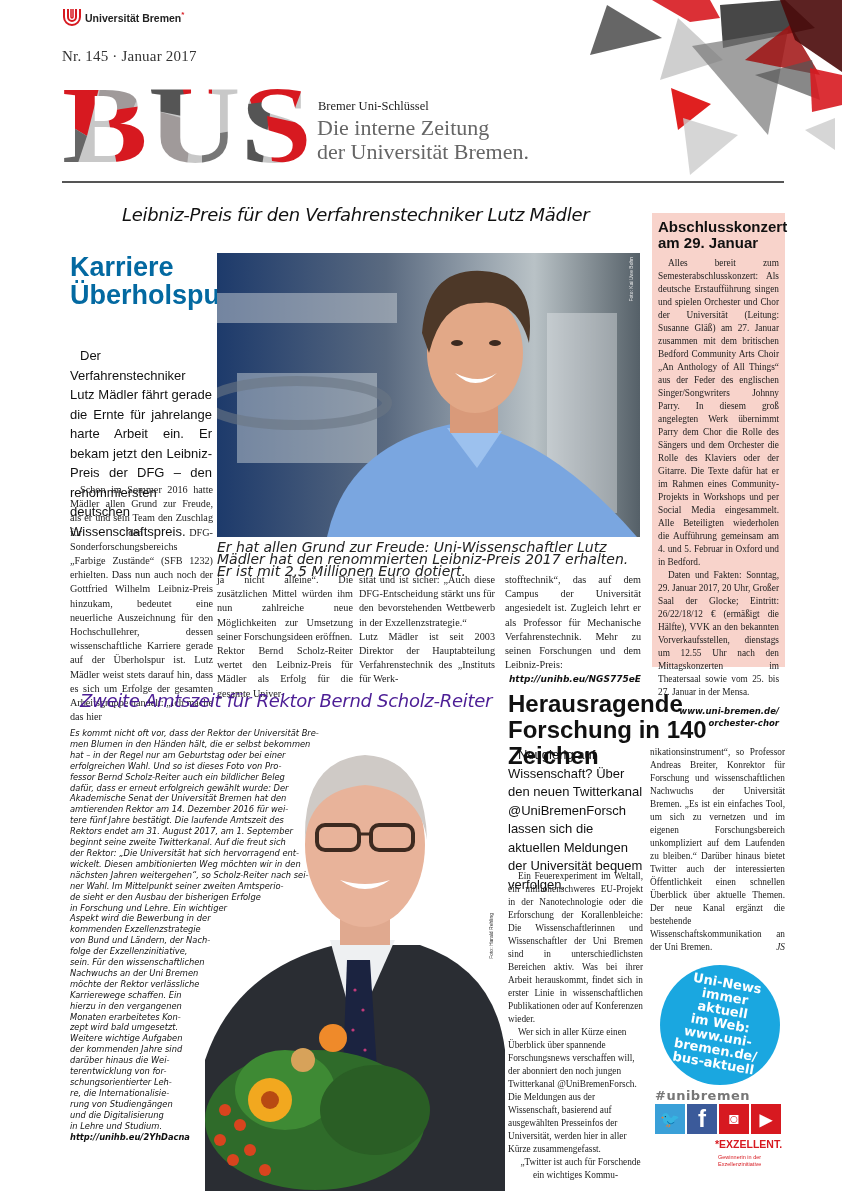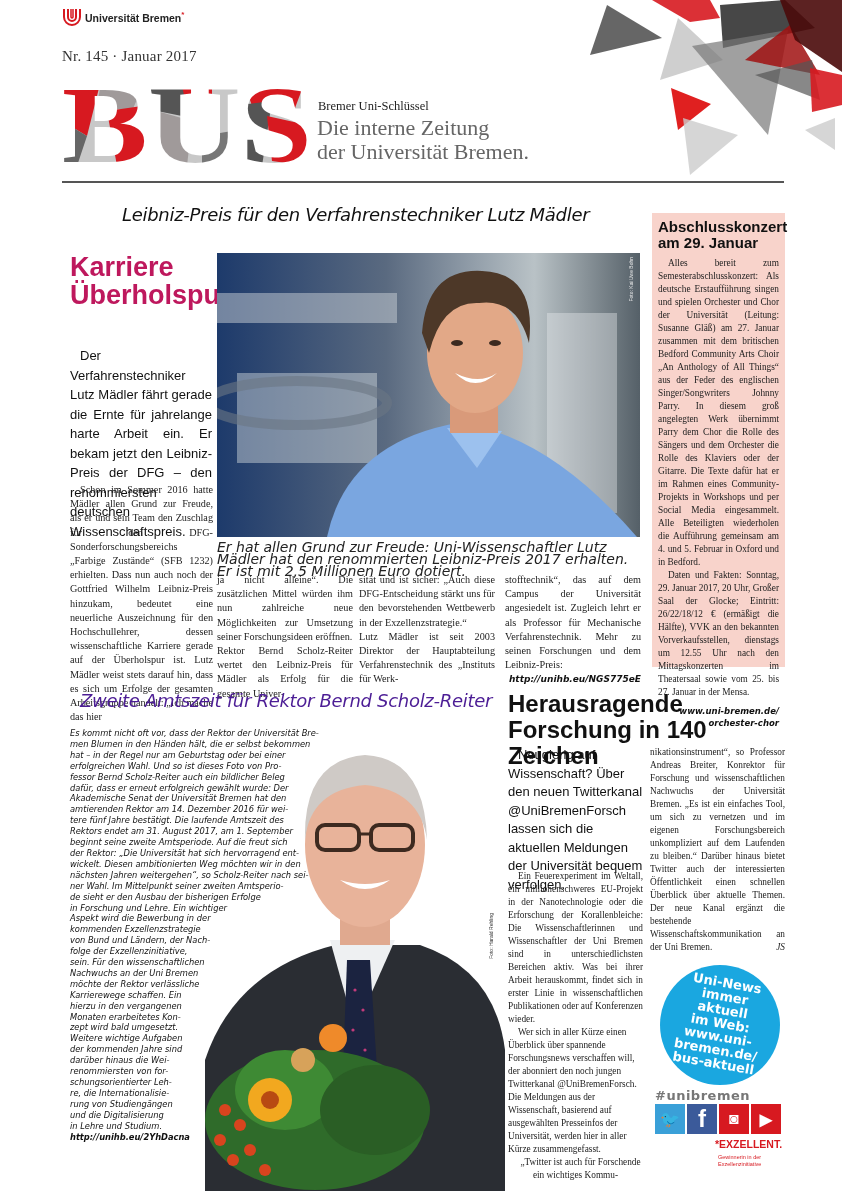--- a/index.html
+++ b/index.html
@@ -13,21 +13,21 @@
   #logo .star{color:#d71920;font-size:8px;vertical-align:super;}
   #issue{left:62px;top:48px;font-family:"Liberation Serif",serif;font-size:15px;color:#333;letter-spacing:0.2px;}
   #bus{left:62px;top:76px;width:252px;height:90px;}
   #sub1{left:318px;top:99px;font-family:"Liberation Serif",serif;font-size:12.5px;color:#222;}
   #sub2{left:317px;top:116px;font-family:"Liberation Serif",serif;font-size:22px;line-height:24px;color:#666;}
   #hdr-rule{left:62px;top:181px;width:722px;height:2px;background:#555;}
   #triangles{left:590px;top:0;width:252px;height:180px;}
 
   
   #kicker1{left:122px;top:204px;font-family:"DejaVu Sans",sans-serif;font-style:italic;font-size:18px;color:#111;letter-spacing:-0.3px;}
-  #headline1{left:70px;top:253px;width:150px;font-family:"Liberation Sans",sans-serif;font-weight:bold;font-size:27px;line-height:28px;color:#be185d;}
+  #headline1{left:70px;top:253px;width:150px;font-family:"Liberation Sans",sans-serif;font-weight:bold;font-size:27px;line-height:28px;color:#0369a1;}
   #lead1{left:70px;top:346px;width:142px;font-family:"Liberation Sans",sans-serif;font-size:13px;line-height:19.5px;color:#111;text-align:justify;}
   .body{font-family:"Liberation Serif",serif;font-size:10.2px;line-height:14.2px;color:#222;text-align:justify;}
   .body p{margin:0;text-indent:10px;}
   #col1{left:70px;top:483px;width:143px;}
   #photo1{left:217px;top:253px;width:423px;height:284px;overflow:hidden;}
   #credit1{left:628px;top:257px;font-size:5px;color:#eee;writing-mode:vertical-rl;transform:rotate(180deg);font-family:"Liberation Sans",sans-serif;}
   #caption1{left:217px;top:541px;width:430px;font-family:"DejaVu Sans",sans-serif;font-style:italic;font-size:14px;line-height:12px;color:#222;}
   #col2{left:217px;top:573px;width:136px;}
   #col3{left:359px;top:573px;width:136px;}
   #col4{left:505px;top:573px;width:136px;}
@@ -226,42 +226,42 @@
     <div class="ln">Es kommt nicht oft vor, dass der Rektor der Universität Bre-</div>
     <div class="ln">men Blumen in den Händen hält, die er selbst bekommen</div>
     <div class="ln">hat – in der Regel nur am Geburtstag oder bei einer</div>
     <div class="ln">erfolgreichen Wahl. Und so ist dieses Foto von Pro-</div>
     <div class="ln">fessor Bernd Scholz-Reiter auch ein bildlicher Beleg</div>
     <div class="ln">dafür, dass er erneut erfolgreich gewählt wurde: Der</div>
     <div class="ln">Akademische Senat der Universität Bremen hat den</div>
     <div class="ln">amtierenden Rektor am 14. Dezember 2016 für wei-</div>
     <div class="ln">tere fünf Jahre bestätigt. Die laufende Amtszeit des</div>
     <div class="ln">Rektors endet am 31. August 2017, am 1. September</div>
-    <div class="ln">beginnt seine zweite Amtsperiode. Auf die freut sich</div>
+    <div class="ln">beginnt seine zweite Twitterkanal. Auf die freut sich</div>
     <div class="ln">der Rektor: „Die Universität hat sich hervorragend ent-</div>
     <div class="ln">wickelt. Diesen ambitionierten Weg möchten wir in den</div>
     <div class="ln">nächsten Jahren weitergehen“, so Scholz-Reiter nach sei-</div>
     <div class="ln">ner Wahl. Im Mittelpunkt seiner zweiten Amtsperio-</div>
     <div class="ln">de sieht er den Ausbau der bisherigen Erfolge</div>
     <div class="ln">in Forschung und Lehre. Ein wichtiger</div>
     <div class="ln">Aspekt wird die Bewerbung in der</div>
     <div class="ln">kommenden Exzellenzstrategie</div>
     <div class="ln">von Bund und Ländern, der Nach-</div>
     <div class="ln">folge der Exzellenzinitiative,</div>
     <div class="ln">sein. Für den wissenschaftlichen</div>
     <div class="ln">Nachwuchs an der Uni Bremen</div>
     <div class="ln">möchte der Rektor verlässliche</div>
     <div class="ln">Karrierewege schaffen. Ein</div>
     <div class="ln">hierzu in den vergangenen</div>
     <div class="ln">Monaten erarbeitetes Kon-</div>
     <div class="ln">zept wird bald umgesetzt.</div>
     <div class="ln">Weitere wichtige Aufgaben</div>
     <div class="ln">der kommenden Jahre sind</div>
     <div class="ln">darüber hinaus die Wei-</div>
-    <div class="ln">renommiersten von for-</div>
+    <div class="ln">terentwicklung von for-</div>
     <div class="ln">schungsorientierter Leh-</div>
     <div class="ln">re, die Internationalisie-</div>
     <div class="ln">rung von Studiengängen</div>
     <div class="ln">und die Digitalisierung</div>
     <div class="ln">in Lehre und Studium.</div>
     <div style="font-weight: bold;">http://unihb.eu/2YhDacna</div>
   </div>
 
 <div id="headline3" class="abs">
   <div>Herausragende</div>

